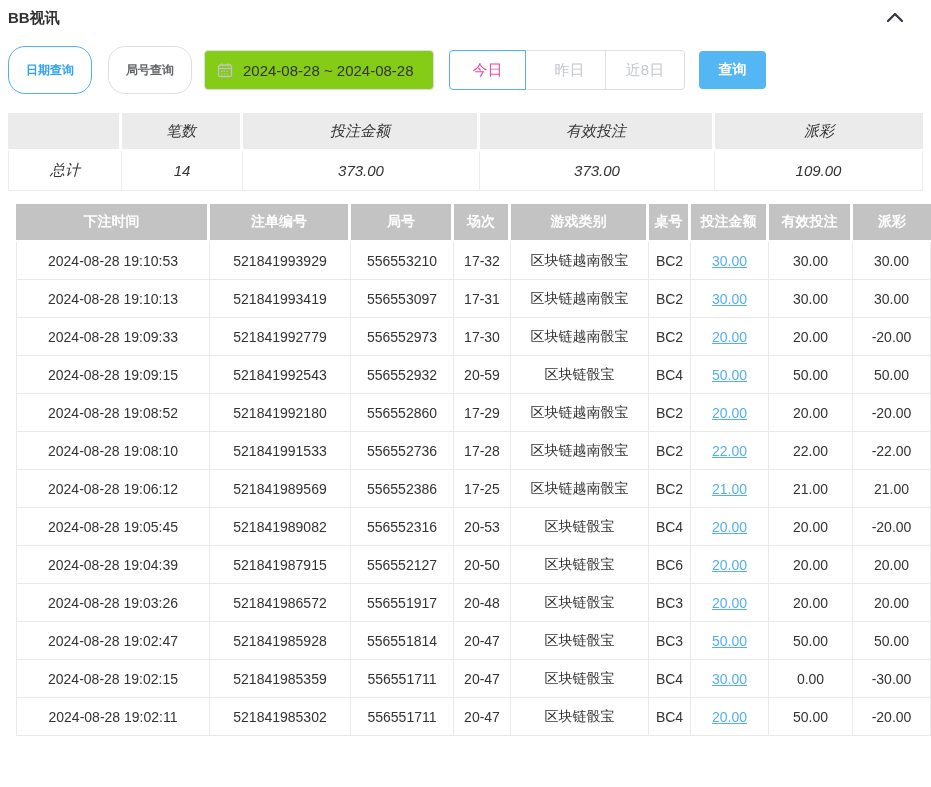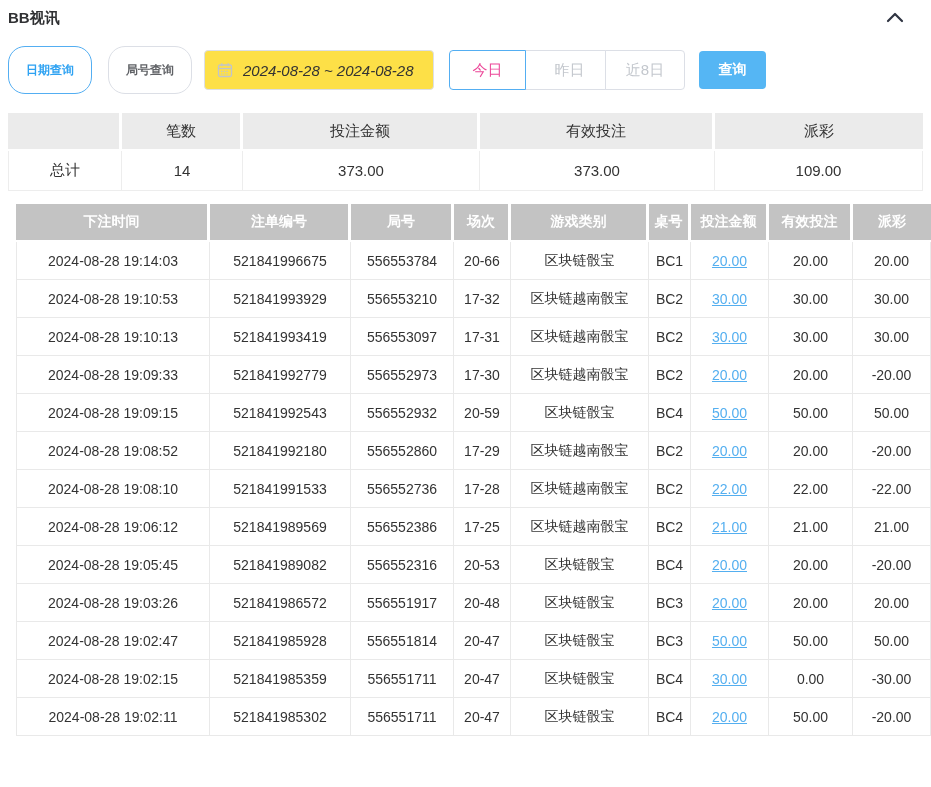--- a/index.html
+++ b/index.html
@@ -22,22 +22,22 @@
   button { font-family: inherit; }
   .pill-btn {
     height: 48px; border-radius: 17px; background: #fff; cursor: pointer;
     font-size: 12px; padding: 0 17px; border: 1px solid #dcdfe6; color: #606266;
   }
   .pill-btn.active { border-color: #53aef2; color: #2ea2f2; font-weight: bold; }
   .pill-btn + .pill-btn { margin-left: 16px; font-weight: bold; }
 
   .date-input {
     margin-left: 12px; width: 230px; height: 40px;
-    border: 1px solid #dcdfe6; border-radius: 4px; background: #fde047;
-    display: flex; align-items: center; padding: 0 0 0 12px; cursor: pointer; font-style: italic;
+    border: 1px solid #dcdfe6; border-radius: 4px; background: #84cc16;
+    display: flex; align-items: center; padding: 0 0 0 12px; cursor: pointer;
   }
   .date-input .cal { flex: 0 0 auto; margin-right: 10px; display: flex; }
   .date-input .date-text { font-size: 15px; color: #333; white-space: nowrap; }
 
   .range-group { margin-left: 15px; display: inline-flex; }
   .range-btn {
     height: 40px; background: #fff; border: 1px solid #dcdfe6;
     font-size: 15px; color: #c3c7cd; cursor: pointer; position: relative;
   }
   .range-btn + .range-btn { margin-left: -1px; }
@@ -48,21 +48,21 @@
 
   .search-btn {
     margin-left: 14px; width: 67px; height: 38px; border: none; border-radius: 4px;
     background: #55b6f4; color: #ffffff; font-size: 14px; font-weight: bold; cursor: pointer;
   }
 
   
   table { border-collapse: separate; border-spacing: 0; table-layout: fixed; width: 915px; }
   th, td { text-align: center; vertical-align: middle; overflow: hidden; white-space: nowrap; }
 
-  .summary-table { margin-top: 21px; }
+  .summary-table { margin-top: 21px; font-style: italic; }
   .summary-table th {
     background: #ebebeb; height: 38px; font-size: 15px; font-weight: normal; color: #333;
     border-right: 3px solid #ffffff; border-bottom: 2px solid #ffffff;
   }
   .summary-table th:last-child { border-right: none; }
   .summary-table td {
     background: #fff; height: 40px; font-size: 15px; color: #333;
     border-right: 1px solid #ededed; border-bottom: 1px solid #ededed;
   }
   .summary-table td:first-child { border-left: 1px solid #ededed; }
@@ -172,31 +172,20 @@
         <th>场次</th>
         <th>游戏类别</th>
         <th>桌号</th>
         <th>投注金额</th>
         <th>有效投注</th>
         <th>派彩</th>
       </tr>
     </thead>
     <tbody>
 
-        <tr>
-          <td>2024-08-28 19:14:03</td>
-          <td>521841996675</td>
-          <td>556553784</td>
-          <td>20-66</td>
-          <td>区块链骰宝</td>
-          <td>BC1</td>
-          <td><a class="bet-link">20.00</a></td>
-          <td>20.00</td>
-          <td>20.00</td>
-        </tr>
 
         <tr>
           <td>2024-08-28 19:10:53</td>
           <td>521841993929</td>
           <td>556553210</td>
           <td>17-32</td>
           <td>区块链越南骰宝</td>
           <td>BC2</td>
           <td><a class="bet-link">30.00</a></td>
           <td>30.00</td>
@@ -280,20 +269,31 @@
           <td>521841989082</td>
           <td>556552316</td>
           <td>20-53</td>
           <td>区块链骰宝</td>
           <td>BC4</td>
           <td><a class="bet-link">20.00</a></td>
           <td>20.00</td>
           <td class="neg">-20.00</td>
         </tr>
 
+        <tr>
+          <td>2024-08-28 19:04:39</td>
+          <td>521841987915</td>
+          <td>556552127</td>
+          <td>20-50</td>
+          <td>区块链骰宝</td>
+          <td>BC6</td>
+          <td><a class="bet-link">20.00</a></td>
+          <td>20.00</td>
+          <td>20.00</td>
+        </tr>
 
         <tr>
           <td>2024-08-28 19:03:26</td>
           <td>521841986572</td>
           <td>556551917</td>
           <td>20-48</td>
           <td>区块链骰宝</td>
           <td>BC3</td>
           <td><a class="bet-link">20.00</a></td>
           <td>20.00</td>

